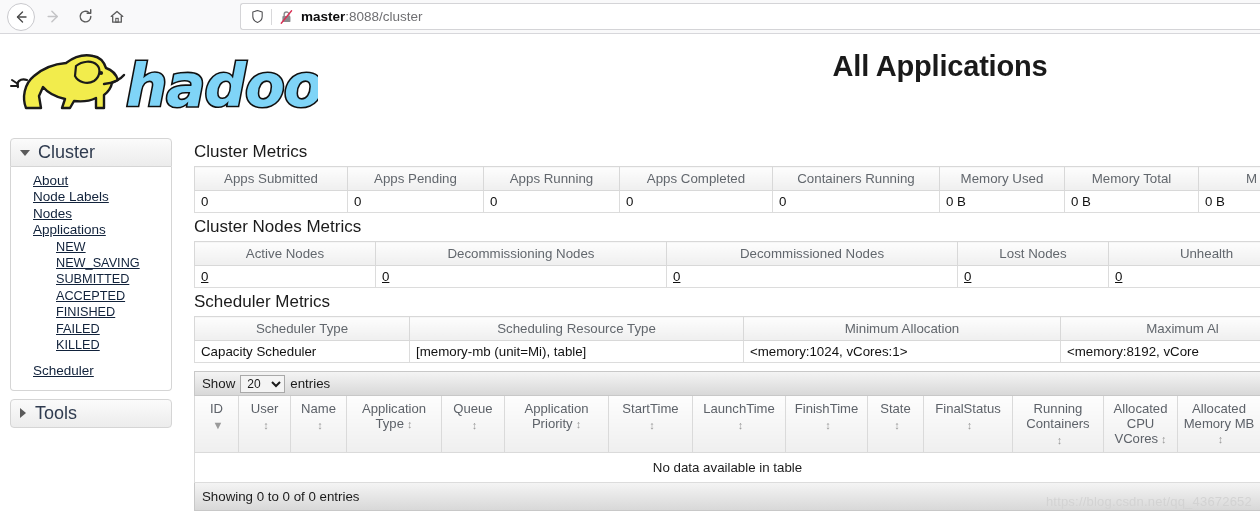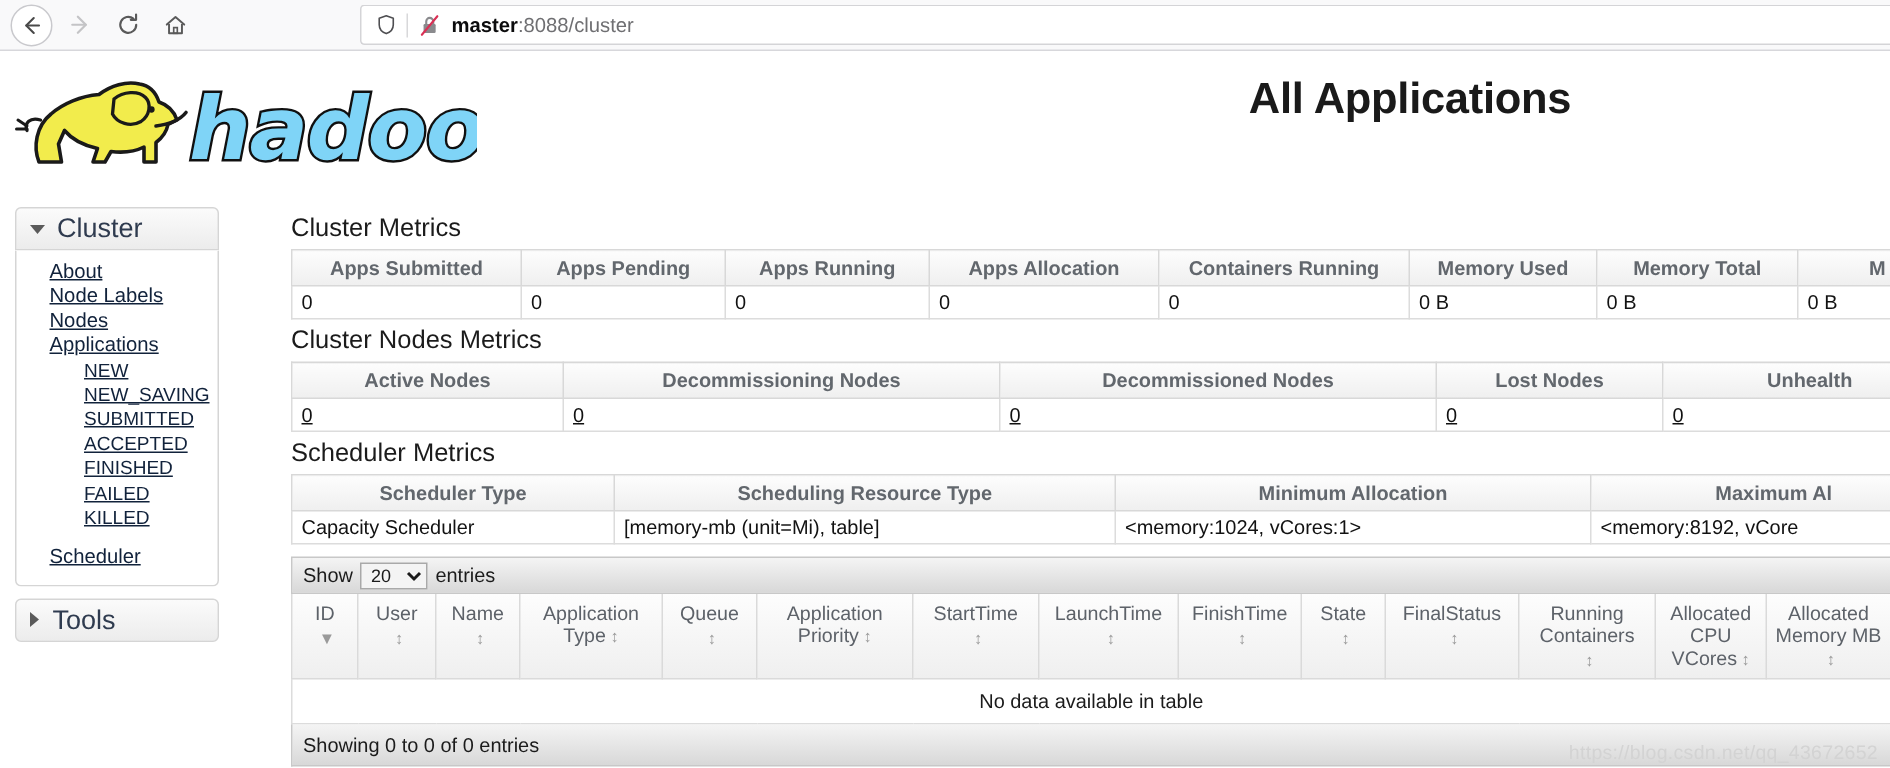--- a/index.html
+++ b/index.html
@@ -80,21 +80,21 @@
     font-size: 29px;
     font-weight: bold;
     color: #1a1a1a;
     letter-spacing: -0.2px;
   }
 
   
   .sidebar {
     position: absolute;
     left: 10px; top: 104px;
-    width: 136px;
+    width: 162px;
   }
   .panel-head {
     background: linear-gradient(to bottom, #fbfbfb 0%, #ececec 100%);
     border: 1px solid #d5d5d5;
     border-radius: 4px 4px 0 0;
     height: 29px;
     display: flex;
     align-items: center;
     padding-left: 9px;
     font-size: 18px;
@@ -149,21 +149,21 @@
   table.metrics {
     border-collapse: collapse;
     width: 1110px;
     table-layout: fixed;
   }
   table.metrics th {
     background: linear-gradient(to bottom, #fdfdfd 0%, #efefef 100%);
     border: 1px solid #d8d8d8;
     color: #62676d;
     font-size: 13.3px;
-    font-weight: bold;
+    font-weight: normal;
     text-align: center;
     height: 24px;
     padding: 2px 6px;
     white-space: nowrap;
     overflow: hidden;
   }
   table.metrics td {
     border: 1px solid #dcdcdc;
     border-top: none;
     font-size: 13.3px;
@@ -378,21 +378,21 @@
         <col style="width:167px">
           <col style="width:125px">
           <col style="width:134px">
           <col style="width:106px">
       </colgroup>
       <thead>
         <tr>
           <th>Apps Submitted</th>
           <th>Apps Pending</th>
           <th>Apps Running</th>
-          <th>Apps Allocation</th>
+          <th>Apps Completed</th>
           <th>Containers Running</th>
           <th>Memory Used</th>
           <th>Memory Total</th>
           <th>M</th>
         </tr>
       </thead>
       <tbody>
         <tr>
           <td>0</td>
           <td>0</td>

